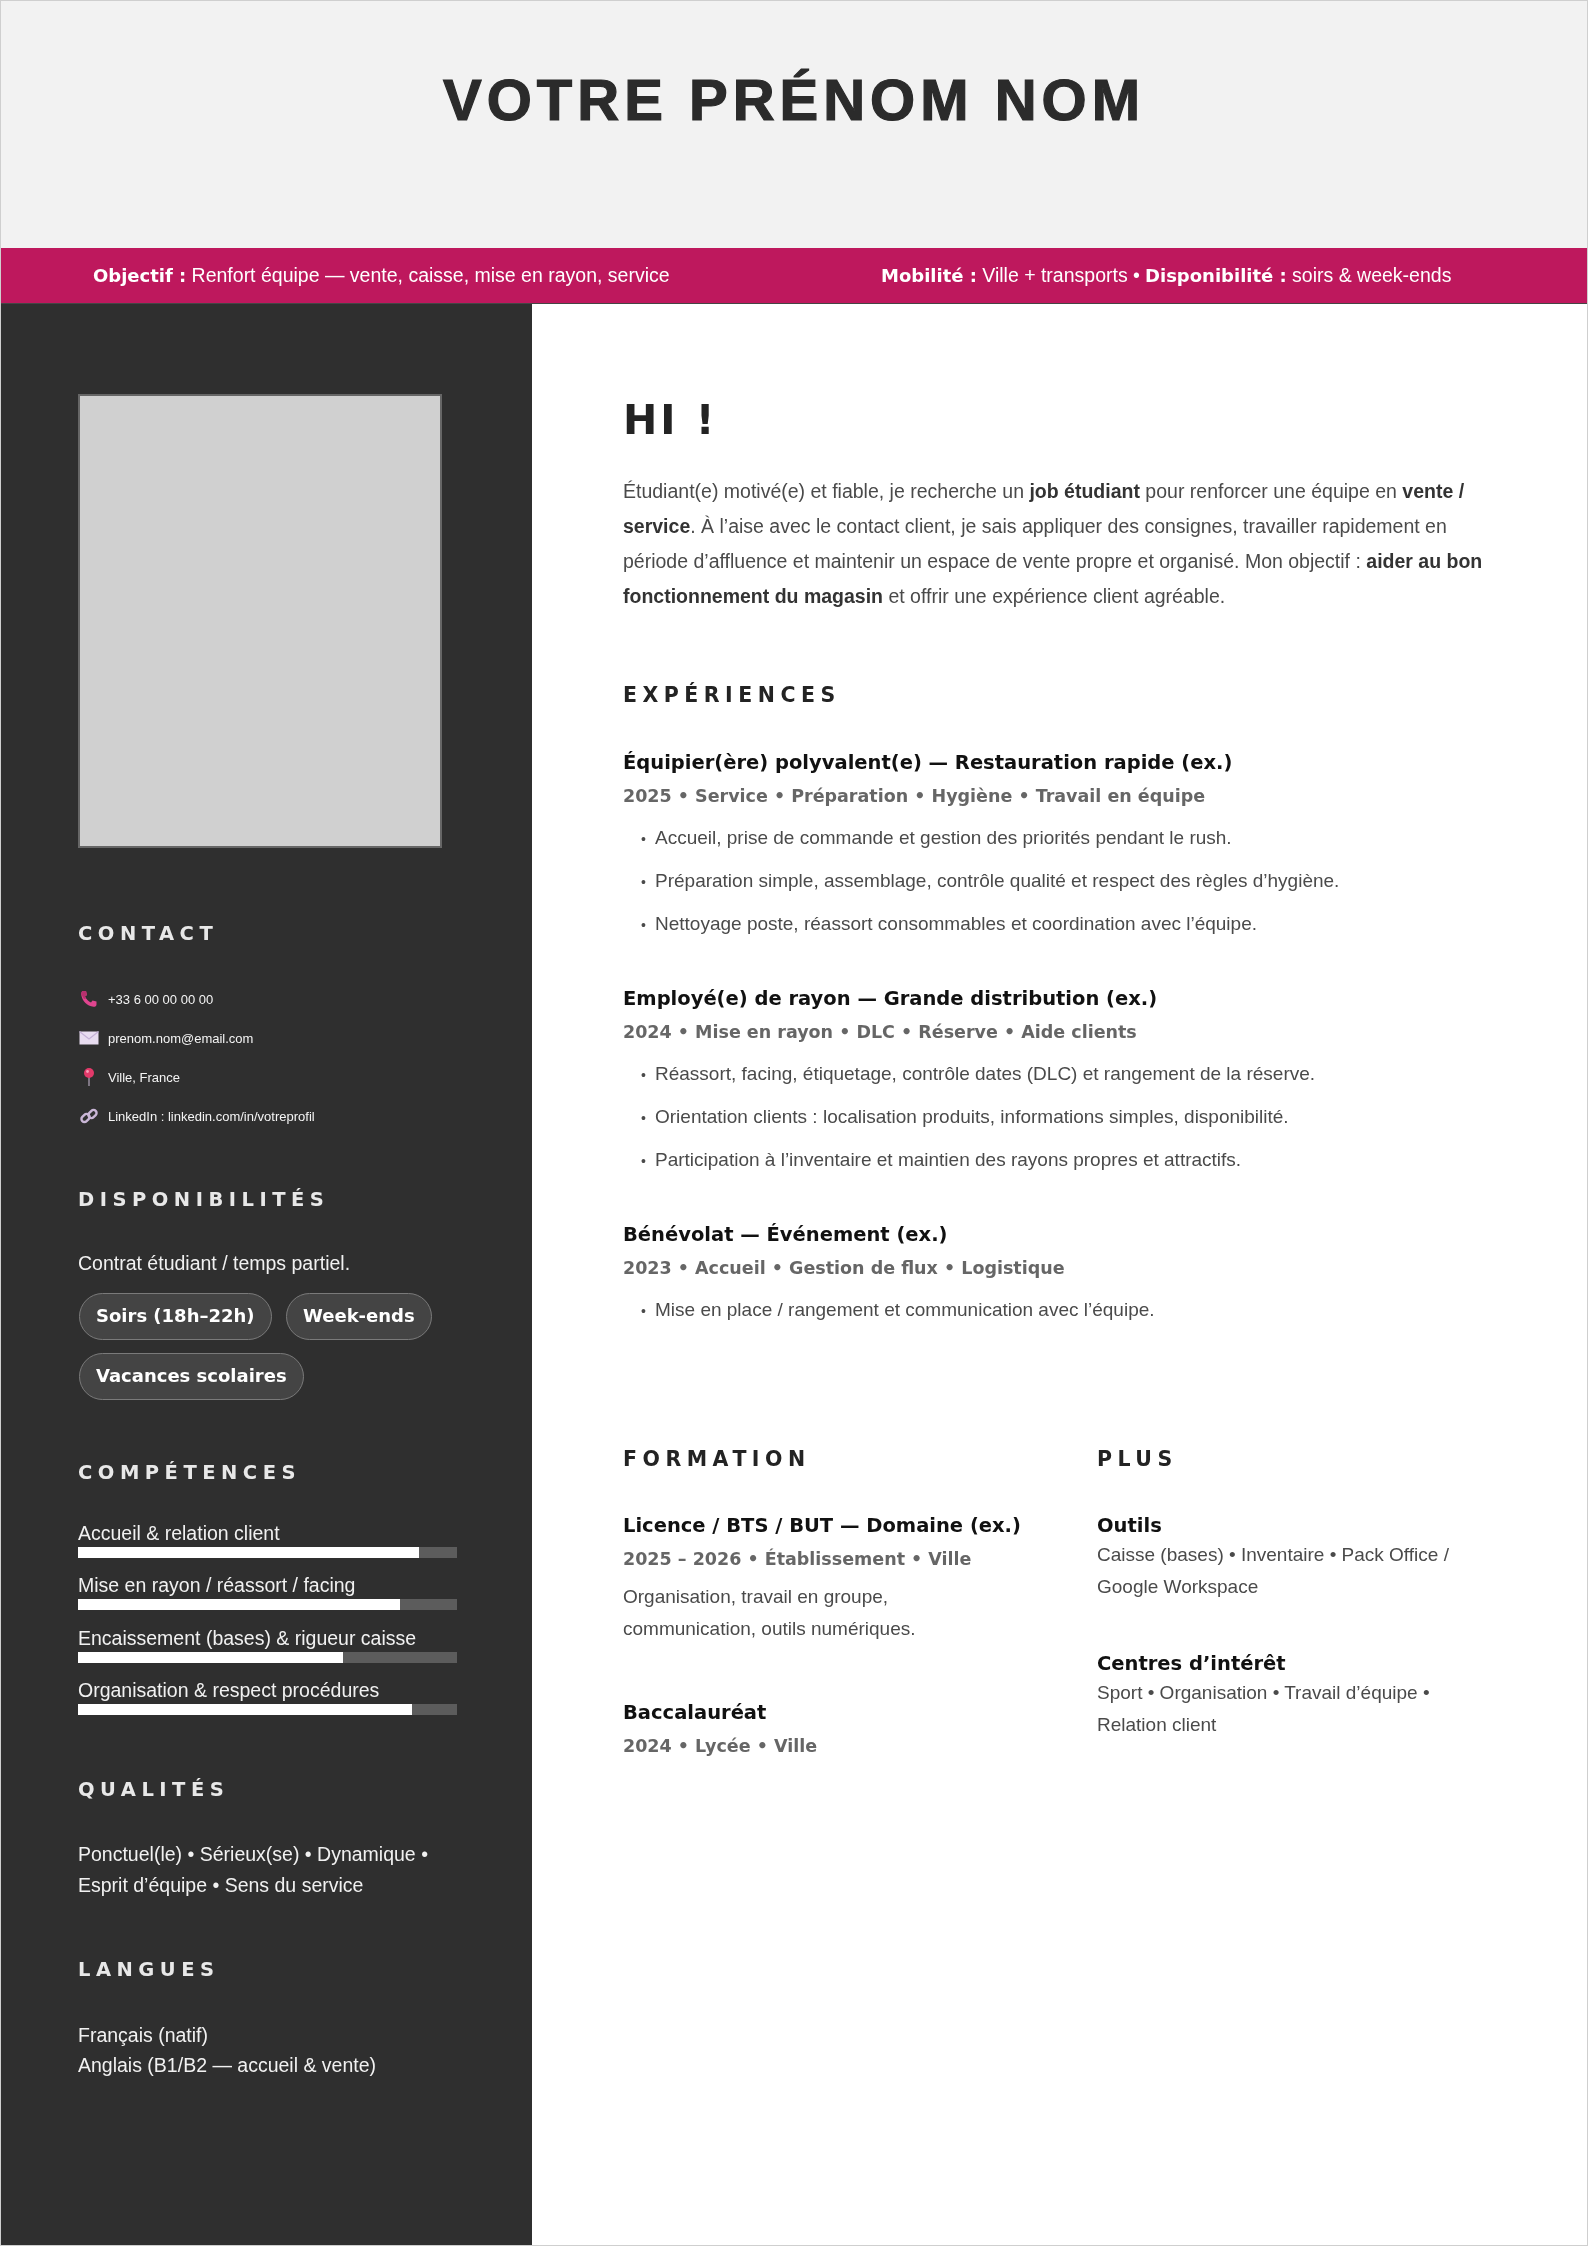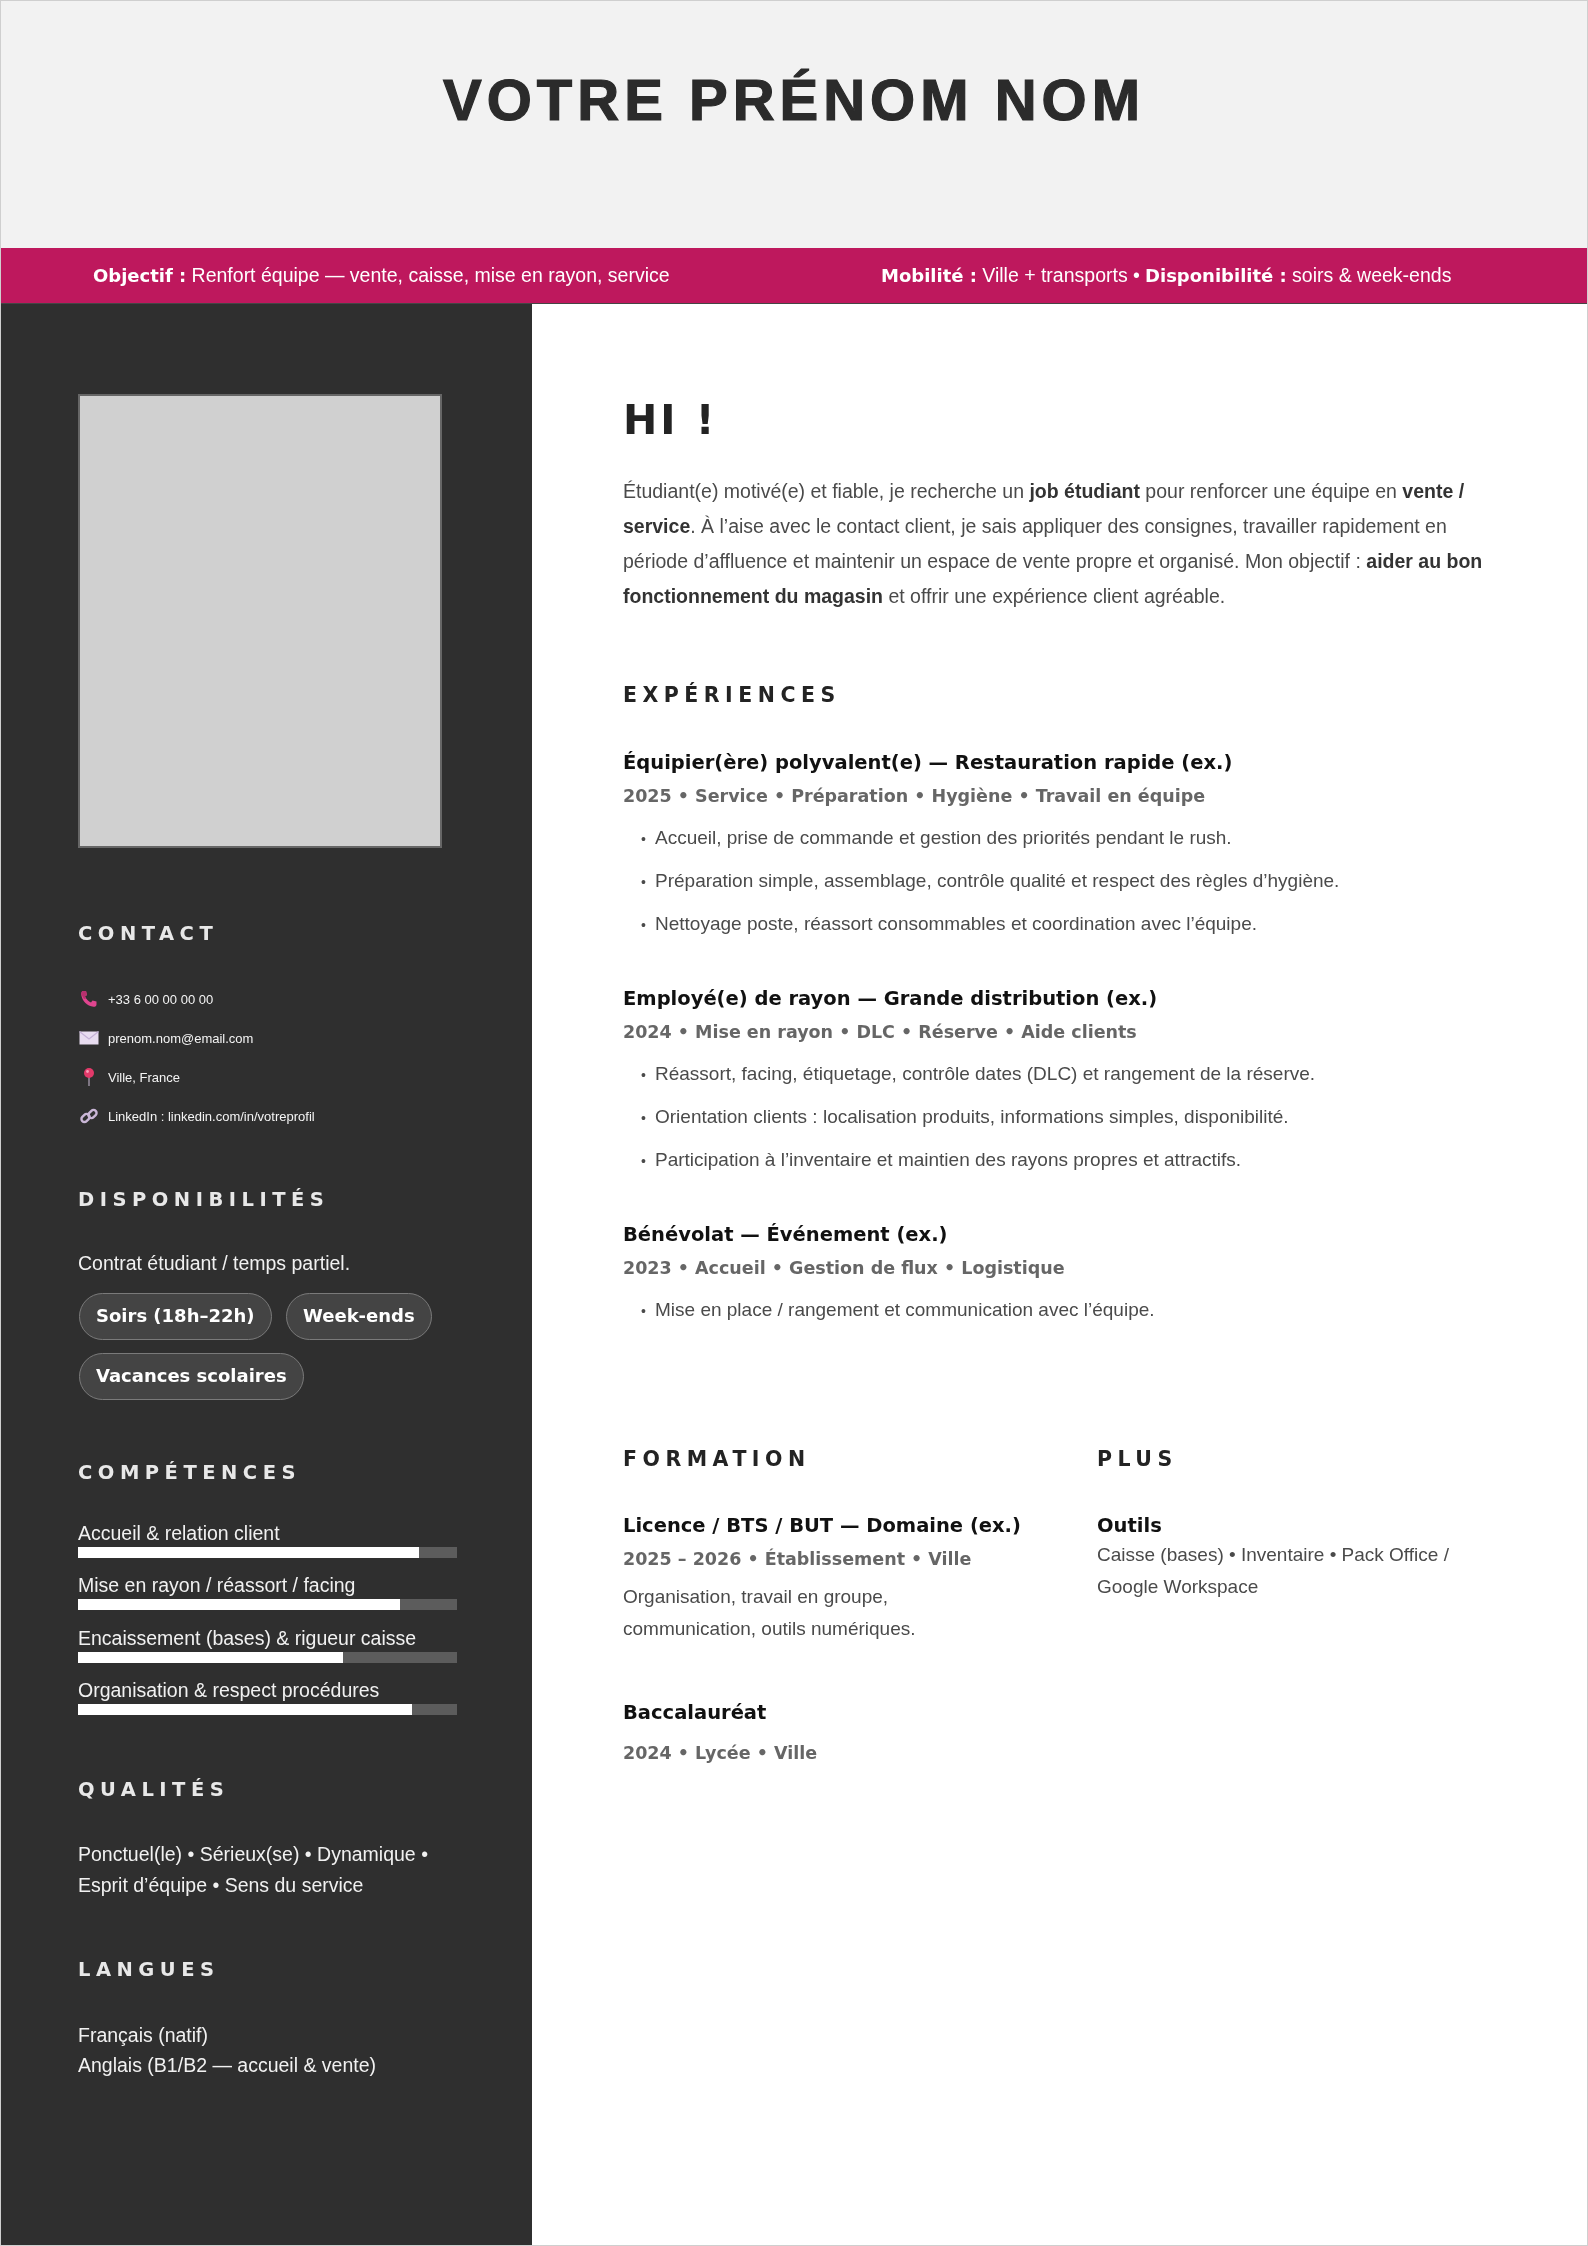--- a/index.html
+++ b/index.html
@@ -235,22 +235,26 @@
     </div>
 
     <div class="main-h" style="left:91px; top:1143px;">FORMATION</div>
     <div class="col" style="left:91px; top:1209px;">
       <div class="t">Licence / BTS / BUT — Domaine (ex.)</div>
       <div class="m" style="margin-top:9px;">2025 – 2026 • Établissement • Ville</div>
       <div class="d" style="margin-top:11px; width:340px;">Organisation, travail en groupe, communication, outils numériques.</div>
     </div>
     <div class="col" style="left:91px; top:1396px;">
       <div class="t">Baccalauréat</div>
-      <div class="m" style="margin-top:16px;">2024 • Lycée • Ville</div>
+      <div class="m" style="margin-top:9px;">2024 • Lycée • Ville</div>
     </div>
 
     <div class="main-h" style="left:565px; top:1143px;">PLUS</div>
     <div class="col" style="left:565px; top:1209px; width:380px;">
       <div class="t">Outils</div>
       <div class="d" style="margin-top:0px;">Caisse (bases) • Inventaire • Pack Office / Google Workspace</div>
     </div>
+    <div class="col" style="left:565px; top:1347px; width:380px;">
+      <div class="t">Centres d’intérêt</div>
+      <div class="d" style="margin-top:0px;">Sport • Organisation • Travail d’équipe • Relation client</div>
+    </div>
   </div>
 </div>
 
 </body></html>

